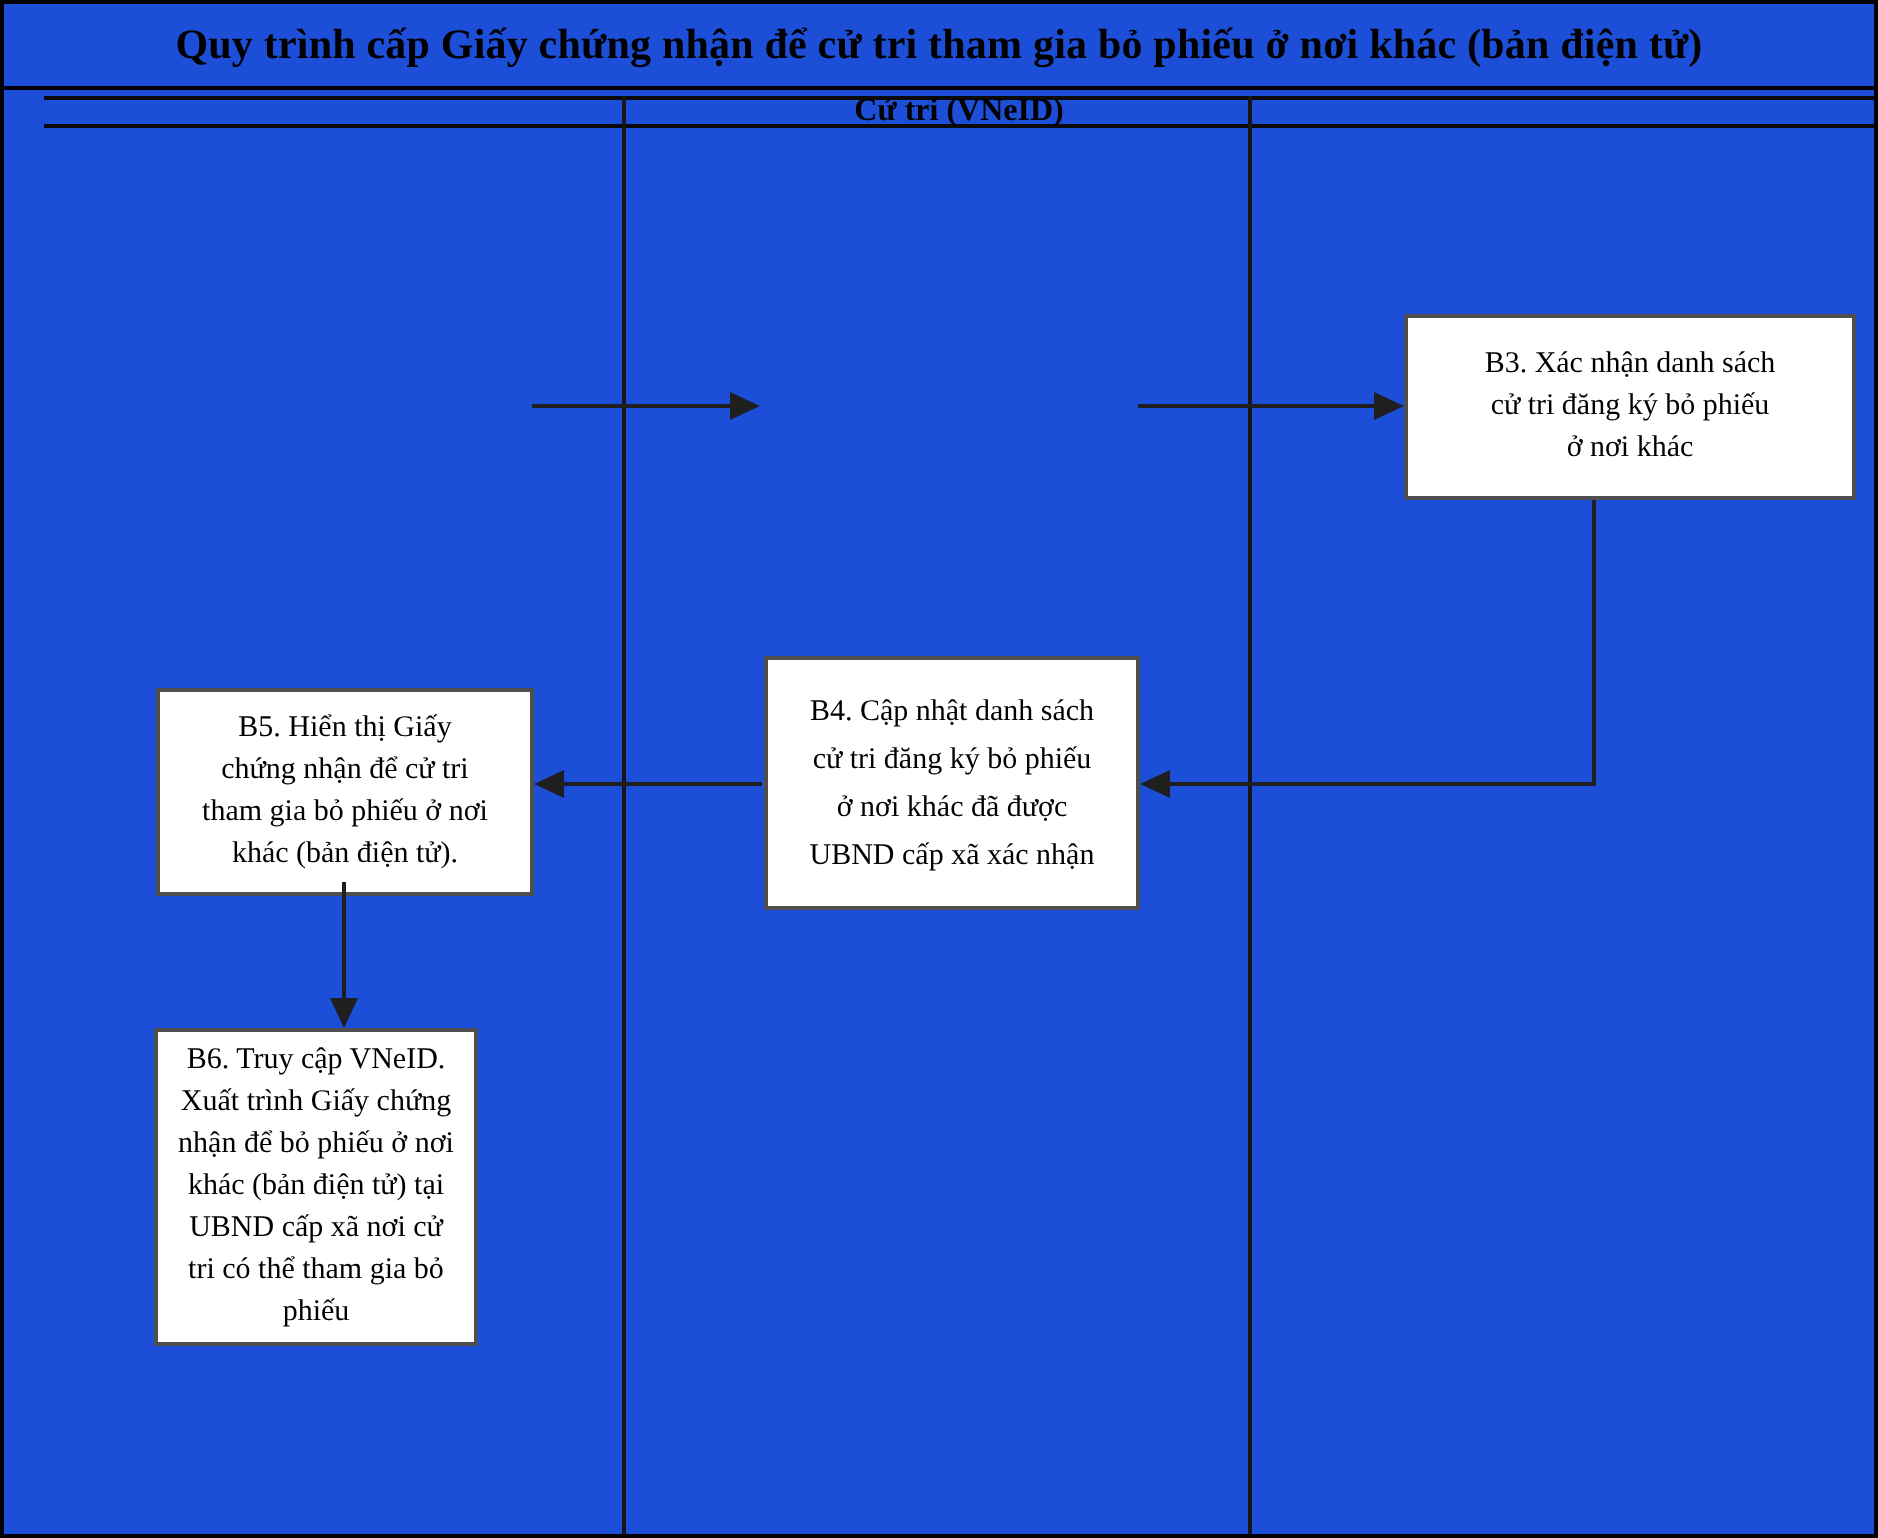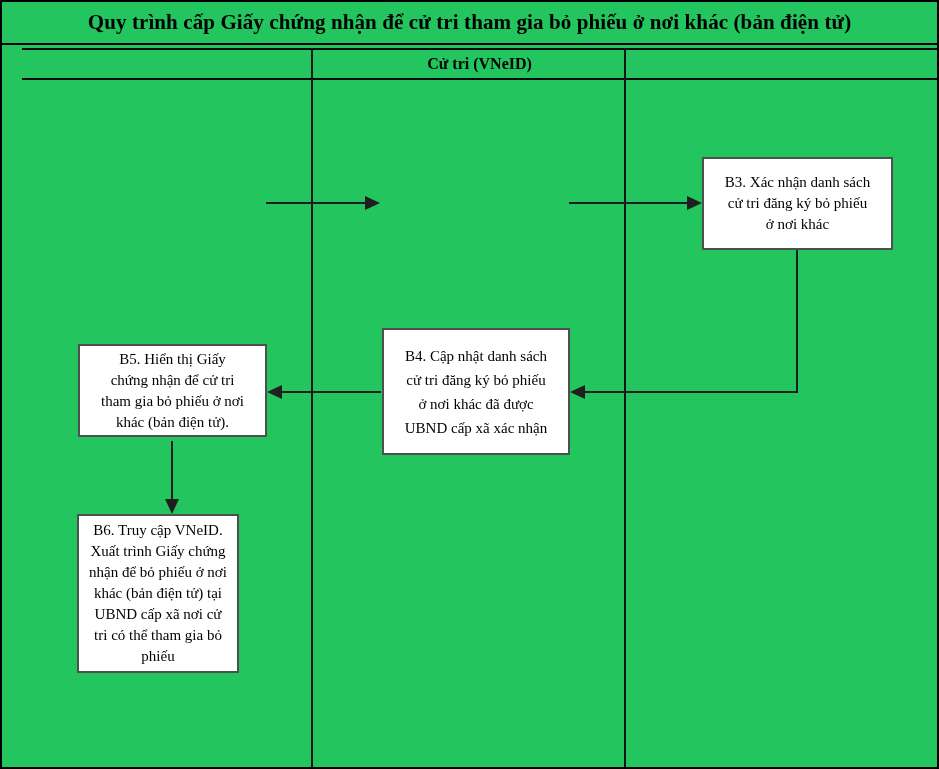--- a/index.html
+++ b/index.html
@@ -1,38 +1,38 @@
 <!DOCTYPE html>
 <html><head>
 <meta charset="utf-8">
 <style>
   html,body{margin:0;padding:0;background:#ffffff;}
   .canvas{
     position:relative;
     width:939px;height:769px;
-    background:#22c55e;
+    background:#1d4ed8;
     font-family:"Liberation Serif","DejaVu Serif",serif;
     color:#000000;
     overflow:hidden;
   }
   .frame{
     position:absolute;inset:0;
     border:2px solid #000000;
     box-sizing:border-box;
   }
   .title-row{
     position:absolute;left:2px;right:2px;top:2px;height:43px;
     border-bottom:2px solid #000000;
     box-sizing:border-box;
     display:flex;align-items:center;justify-content:center;
     font-size:21px;font-weight:bold;
     letter-spacing:0.1px;
   }
   .header-row{
-    position:absolute;left:2px;right:2px;top:48px;height:32px;
+    position:absolute;left:2px;right:2px;top:48px;height:16px;
     border-top:2px solid #0a0a0a;
     border-bottom:2px solid #0a0a0a;
     box-sizing:border-box;
     display:flex;
     margin-left:20px;
   }
   .header-cell{
     flex:1 1 0;
     display:flex;align-items:center;justify-content:center;
     font-size:16px;font-weight:bold;
@@ -50,23 +50,23 @@
     background:#ffffff;
     display:flex;align-items:center;justify-content:center;
     text-align:center;
     white-space:pre-line;
     font-size:15px;
     line-height:21px;
     padding:1px 2px;
   }
   .pbox.b1{left:78px;top:156px;width:189px;height:95px;}
   .pbox.b2{left:380px;top:155px;width:190px;height:98px;}
-  .pbox.b3{left:702px;top:157px;width:191px;height:93px;}
+  .pbox.b3{left:702px;top:157px;width:226px;height:93px;}
   .pbox.b4{left:382px;top:328px;width:188px;height:127px;line-height:24px;}
-  .pbox.b5{left:78px;top:344px;width:189px;height:93px;}
+  .pbox.b5{left:78px;top:344px;width:189px;height:104px;}
   .pbox.b6{left:77px;top:514px;width:162px;height:159px;}
   .arrows{
     position:absolute;inset:0;
     pointer-events:none;
   }
 </style>
 </head>
 <body>
 
 <div class="canvas">

